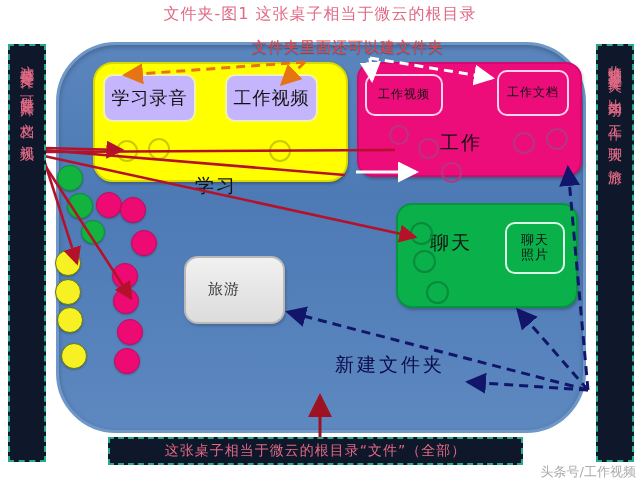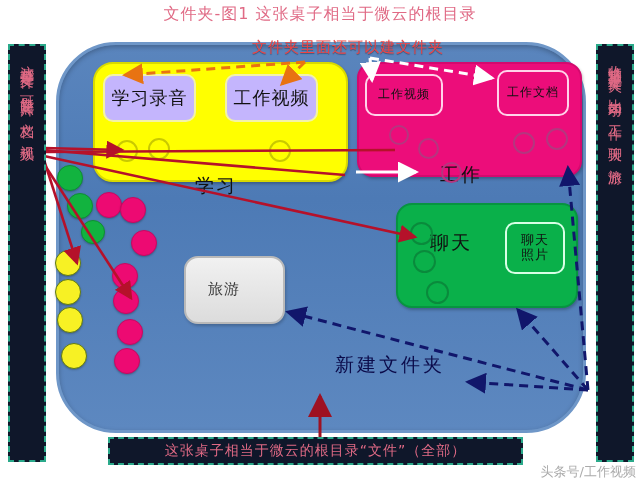--- a/index.html
+++ b/index.html
@@ -50,21 +50,21 @@
     background:linear-gradient(180deg,#f1f1f1,#dcdcdc);
     border:2px solid #b9b9b9;border-radius:14px;
     box-shadow:1px 2px 3px rgba(0,0,0,.2);
   }
 
   .folder-label{
     position:absolute;font-size:19px;color:#111;letter-spacing:2px;
     font-family:"DejaVu Sans","Liberation Sans",sans-serif;
   }
   .lbl-study{left:195px;top:141px;margin-top:32px;}
-  .lbl-work{left:440px;top:130px;margin-top:32px;}
+  .lbl-work{left:440px;top:130px;}
   .lbl-chat{left:430px;top:230px;}
   .lbl-travel{left:208px;top:280px;font-size:15px;color:#3a3a3a;letter-spacing:1px;}
 
   
   .sub{
     position:absolute;box-sizing:border-box;border-radius:10px;
     display:flex;align-items:center;justify-content:center;
     text-align:center;line-height:1.15;
   }
   .sub-yellow{background:#c4b5fd;border:2px solid #f3f3a6;color:#111;font-size:18px;letter-spacing:1px;}

